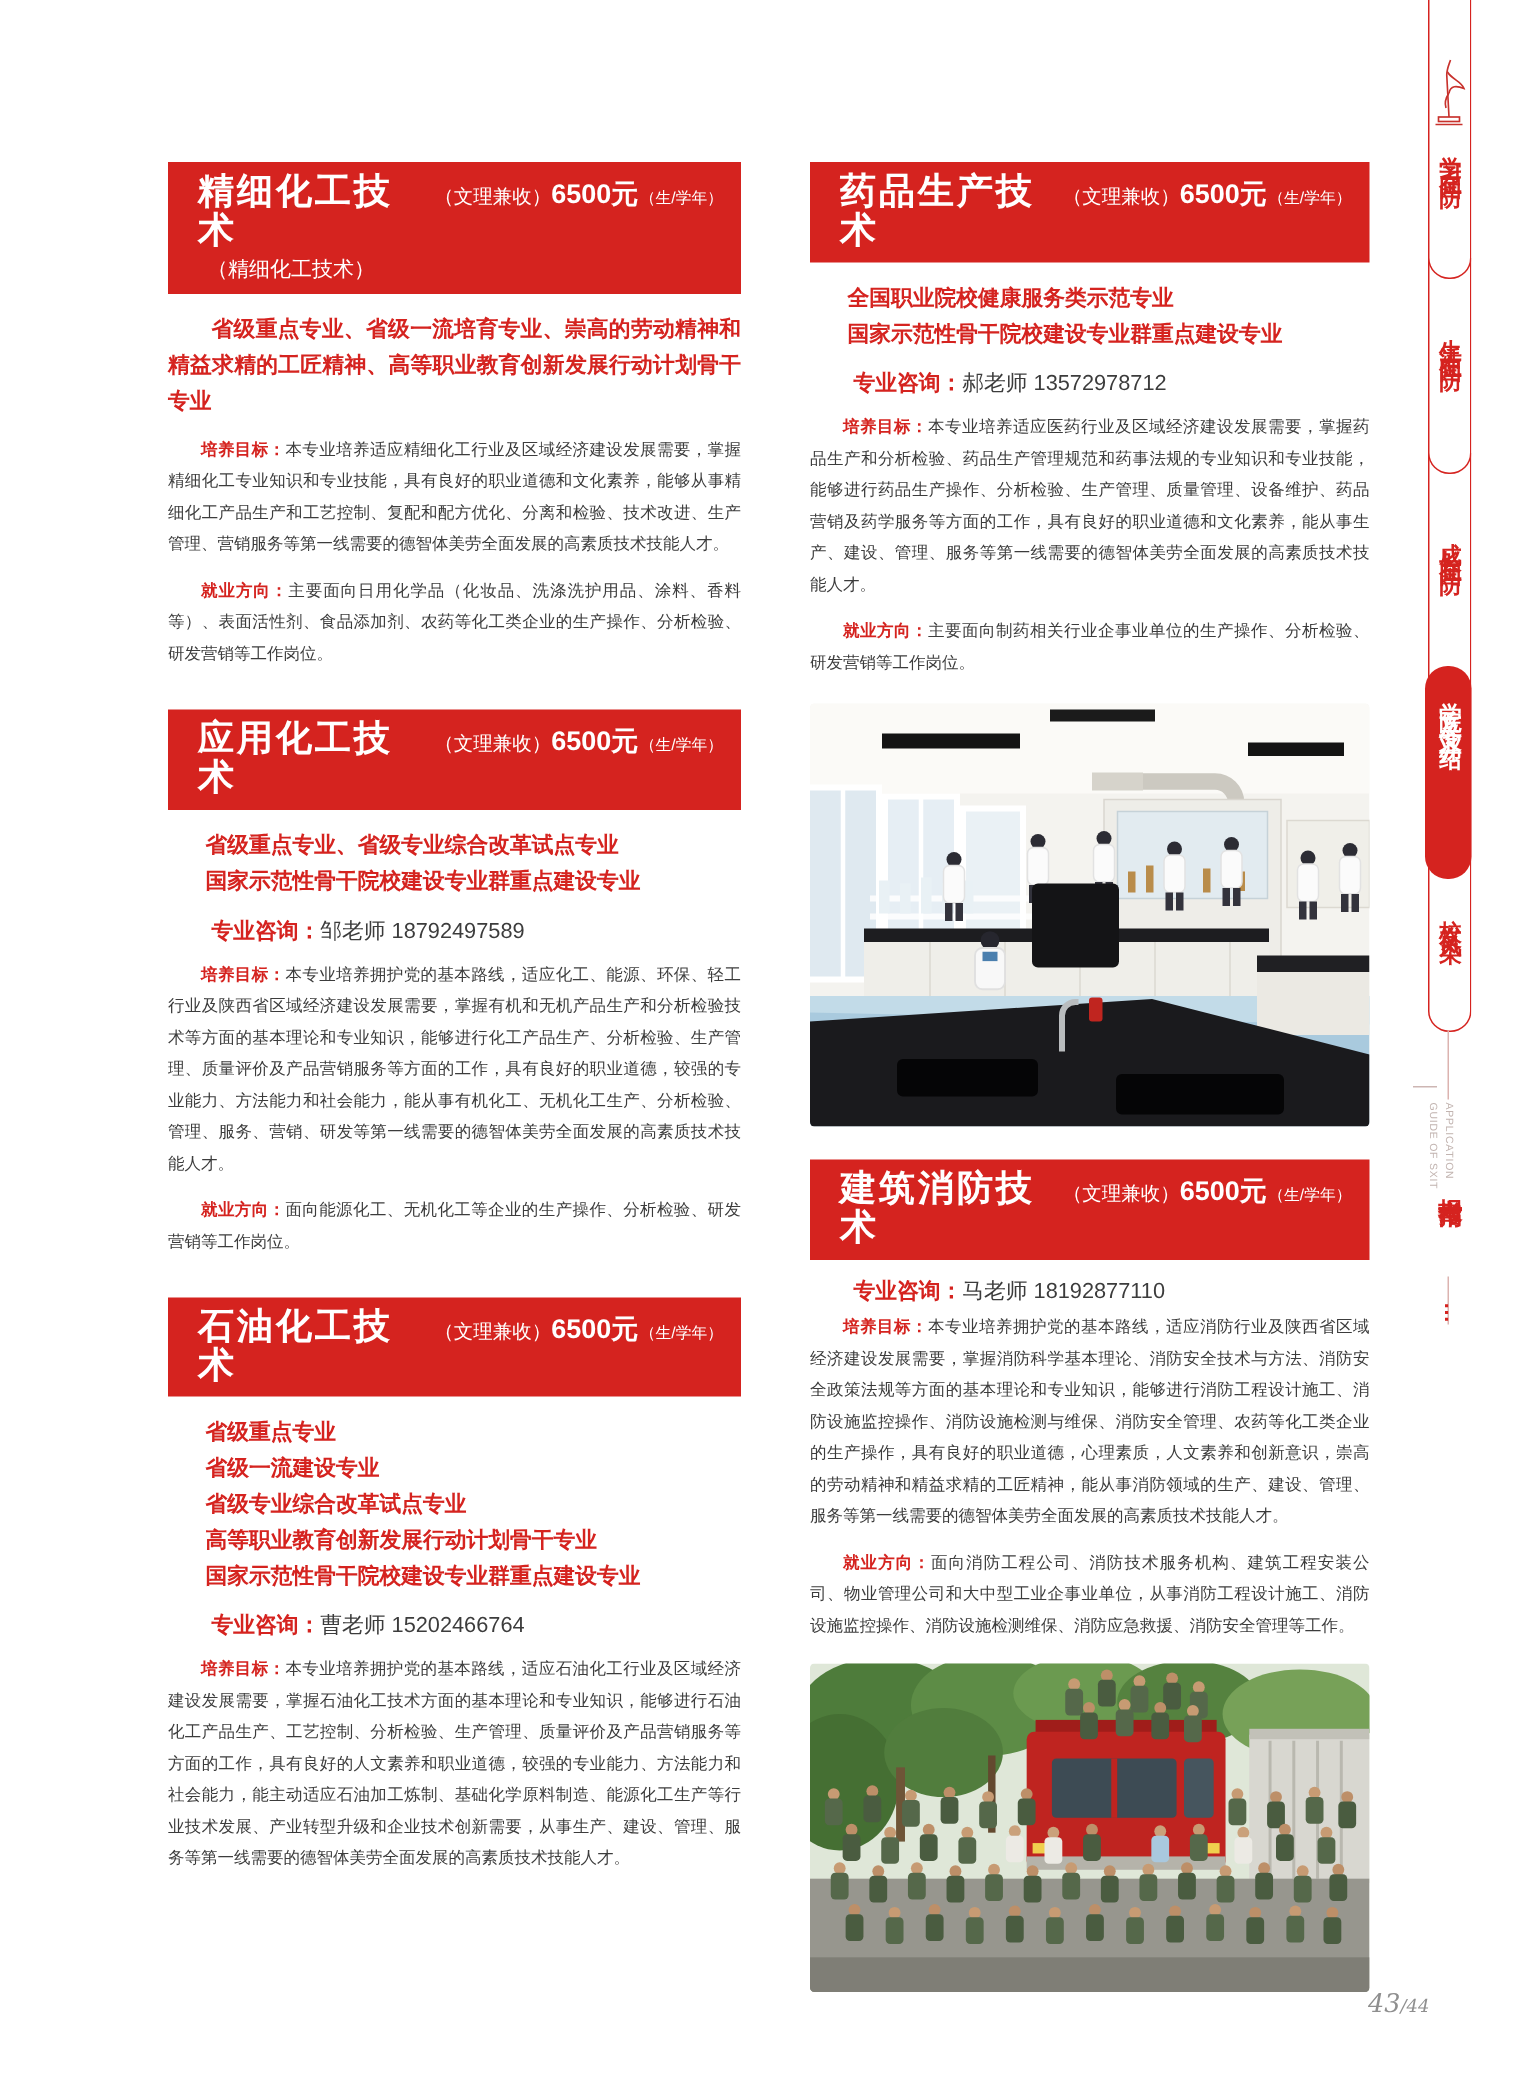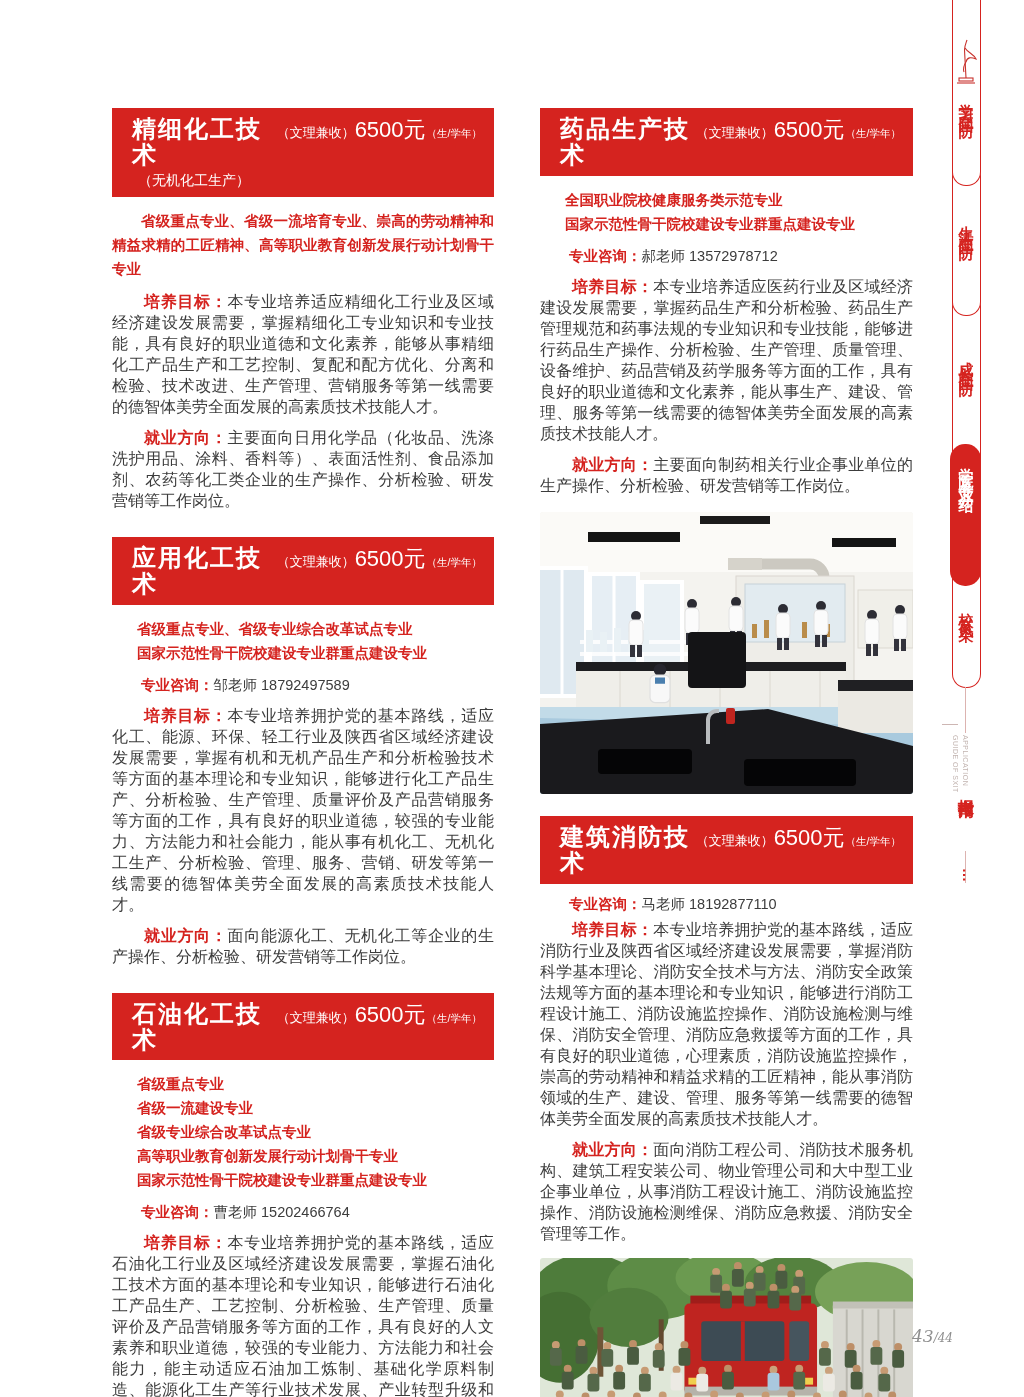--- a/index.html
+++ b/index.html
@@ -15,31 +15,31 @@
   .col-left{left:112px;width:382px;}
   .col-right{left:540px;width:373px;}
   .sec + .sec{margin-top:26px;}
 
   
   .sec-head{background:var(--red);color:#fff;padding:7px 12px 7px 20px;}
   .head-row{display:flex;align-items:baseline;}
   .sec-title{font-size:24px;font-weight:bold;margin:0;letter-spacing:2px;line-height:1.1;}
   .sec-adm{font-size:13px;margin-left:4px;white-space:nowrap;}
   .price-wrap{margin-left:auto;display:flex;align-items:baseline;white-space:nowrap;}
-  .sec-price{font-size:22px;font-weight:normal;}
+  .sec-price{font-size:18px;font-weight:bold;}
   .sec-unit{font-size:10.5px;margin-left:1px;}
   .head-sub{font-size:14px;margin-top:3px;padding-left:6px;}
 
   
   .honors-para{color:var(--red);font-weight:bold;font-size:14.5px;line-height:24px;margin:12px 0 0 0;text-indent:2em;text-align:justify;}
   .honors-list{margin:12px 0 0 0;}
   .honor-line{color:var(--red);font-weight:bold;font-size:14.5px;line-height:24px;margin-left:25px;}
   .consult{margin:11px 0 0 0;font-size:14.5px;text-indent:2em;color:var(--body);}
   .lbl{color:var(--red);font-weight:bold;}
-  .bodyp{margin:10px 0 0 0;font-size:16px;line-height:21px;color:var(--body);text-align:justify;text-indent:2em;}
+  .bodyp{margin:10px 0 0 0;font-size:11px;line-height:21px;color:var(--body);text-align:justify;text-indent:2em;}
   .bodyp.tight{margin-top:5px;}
 
   .photo{display:block;width:100%;margin-top:16px;border-radius:3px;}
   .photo2{margin-top:14px;}
 
   
   .tube{position:absolute;left:952px;top:0;width:27px;height:687px;background:#fff;
     border-left:1px solid var(--red);border-right:1px solid var(--red);border-bottom:1px solid var(--red);
     border-radius:0 0 14px 14px;}
   .arc{position:absolute;left:952px;width:27px;height:13px;background:#fff;
@@ -78,21 +78,21 @@
     <section class="sec">
       <header class="sec-head">
         <div class="head-row">
           <h2 class="sec-title">精细化工技术</h2>
           <span class="sec-adm">（文理兼收）</span>
           <span class="price-wrap">
             <span class="sec-price">6500元</span>
             <span class="sec-unit">（生/学年）</span>
           </span>
         </div>
-        <div class="head-sub">（无机化工生产）</div>
+        <div class="head-sub">（精细化工技术）</div>
       </header>
       <p class="honors-para">省级重点专业、省级一流培育专业、崇高的劳动精神和精益求精的工匠精神、高等职业教育创新发展行动计划骨干专业</p>
       <p class="bodyp"><span class="lbl">培养目标：</span><span>本专业培养适应精细化工行业及区域经济建设发展需要，掌握精细化工专业知识和专业技能，具有良好的职业道德和文化素养，能够从事精细化工产品生产和工艺控制、复配和配方优化、分离和检验、技术改进、生产管理、营销服务等第一线需要的德智体美劳全面发展的高素质技术技能人才。</span></p>
       <p class="bodyp"><span class="lbl">就业方向：</span><span>主要面向日用化学品（化妆品、洗涤洗护用品、涂料、香料等）、表面活性剂、食品添加剂、农药等化工类企业的生产操作、分析检验、研发营销等工作岗位。</span></p>
     </section>
 
     <section class="sec">
       <header class="sec-head">
         <div class="head-row">
           <h2 class="sec-title">应用化工技术</h2>
@@ -239,21 +239,21 @@
         <div class="head-row">
           <h2 class="sec-title">建筑消防技术</h2>
           <span class="sec-adm">（文理兼收）</span>
           <span class="price-wrap">
             <span class="sec-price">6500元</span>
             <span class="sec-unit">（生/学年）</span>
           </span>
         </div>
       </header>
       <p class="consult"><span class="lbl">专业咨询：</span><span>马老师 18192877110</span></p>
-      <p class="bodyp tight"><span class="lbl">培养目标：</span><span>本专业培养拥护党的基本路线，适应消防行业及陕西省区域经济建设发展需要，掌握消防科学基本理论、消防安全技术与方法、消防安全政策法规等方面的基本理论和专业知识，能够进行消防工程设计施工、消防设施监控操作、消防设施检测与维保、消防安全管理、消防应急救援等方面的工作，具有良好的职业道德，心理素质，消防设施监控操作，崇高的劳动精神和精益求精的工匠精神，能从事消防领域的生产、建设、管理、服务等第一线需要的德智体美劳全面发展的高素质技术技能人才。</span></p>
+      <p class="bodyp tight"><span class="lbl">培养目标：</span><span>本专业培养拥护党的基本路线，适应消防行业及陕西省区域经济建设发展需要，掌握消防科学基本理论、消防安全技术与方法、消防安全政策法规等方面的基本理论和专业知识，能够进行消防工程设计施工、消防设施监控操作、消防设施检测与维保、消防安全管理、农药等化工类企业的生产操作，具有良好的职业道德，心理素质，人文素养和创新意识，崇高的劳动精神和精益求精的工匠精神，能从事消防领域的生产、建设、管理、服务等第一线需要的德智体美劳全面发展的高素质技术技能人才。</span></p>
       <p class="bodyp"><span class="lbl">就业方向：</span><span>面向消防工程公司、消防技术服务机构、建筑工程安装公司、物业管理公司和大中型工业企事业单位，从事消防工程设计施工、消防设施监控操作、消防设施检测维保、消防应急救援、消防安全管理等工作。</span></p>
     </section>
 
     <svg class="photo photo2" viewBox="0 0 377 222" role="img">
       <rect width="377" height="222" fill="#dfe7d8"></rect>
       <ellipse cx="48" cy="38" rx="58" ry="42" fill="#4e7c3b"></ellipse>
       <ellipse cx="120" cy="28" rx="52" ry="34" fill="#5d8c46"></ellipse>
       <ellipse cx="185" cy="20" rx="48" ry="26" fill="#6b9a50"></ellipse>
       <ellipse cx="255" cy="26" rx="48" ry="28" fill="#55823f"></ellipse>
       <ellipse cx="330" cy="34" rx="52" ry="30" fill="#77a158"></ellipse>

